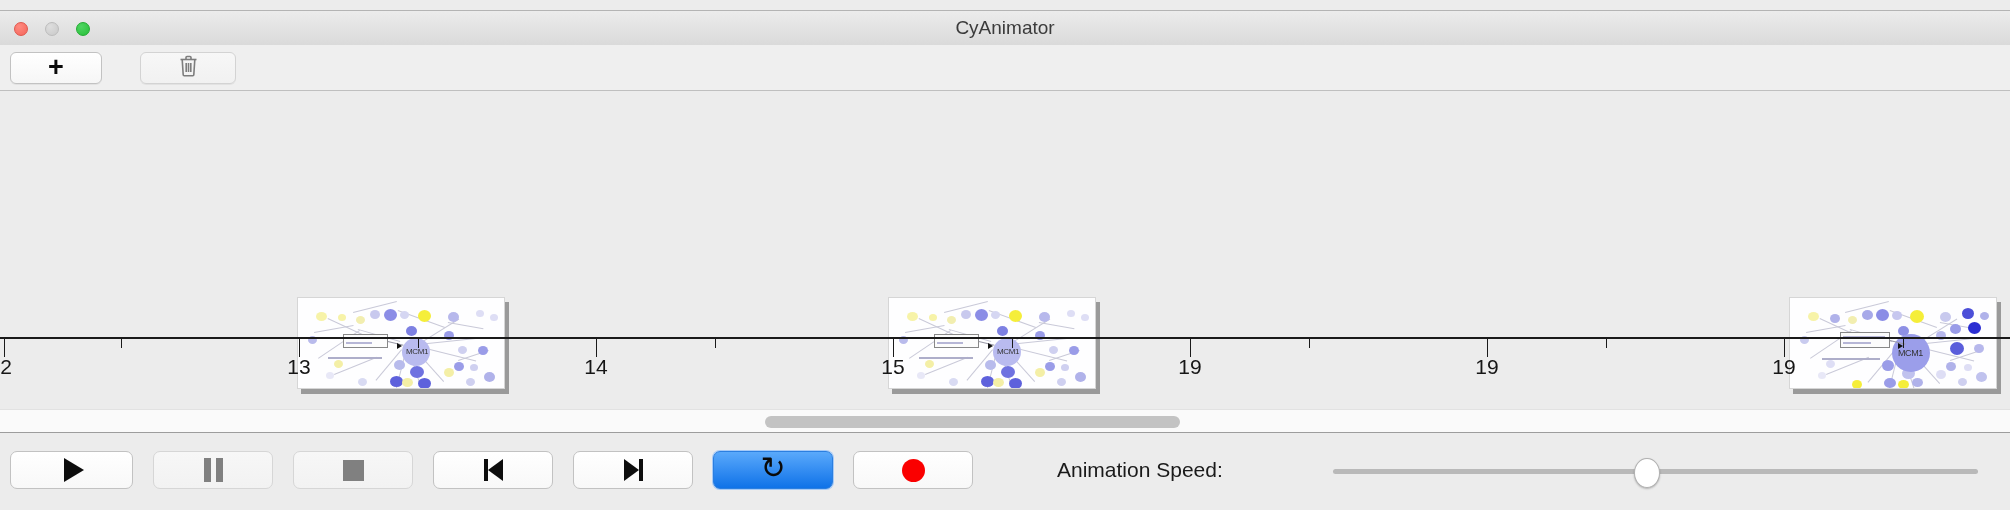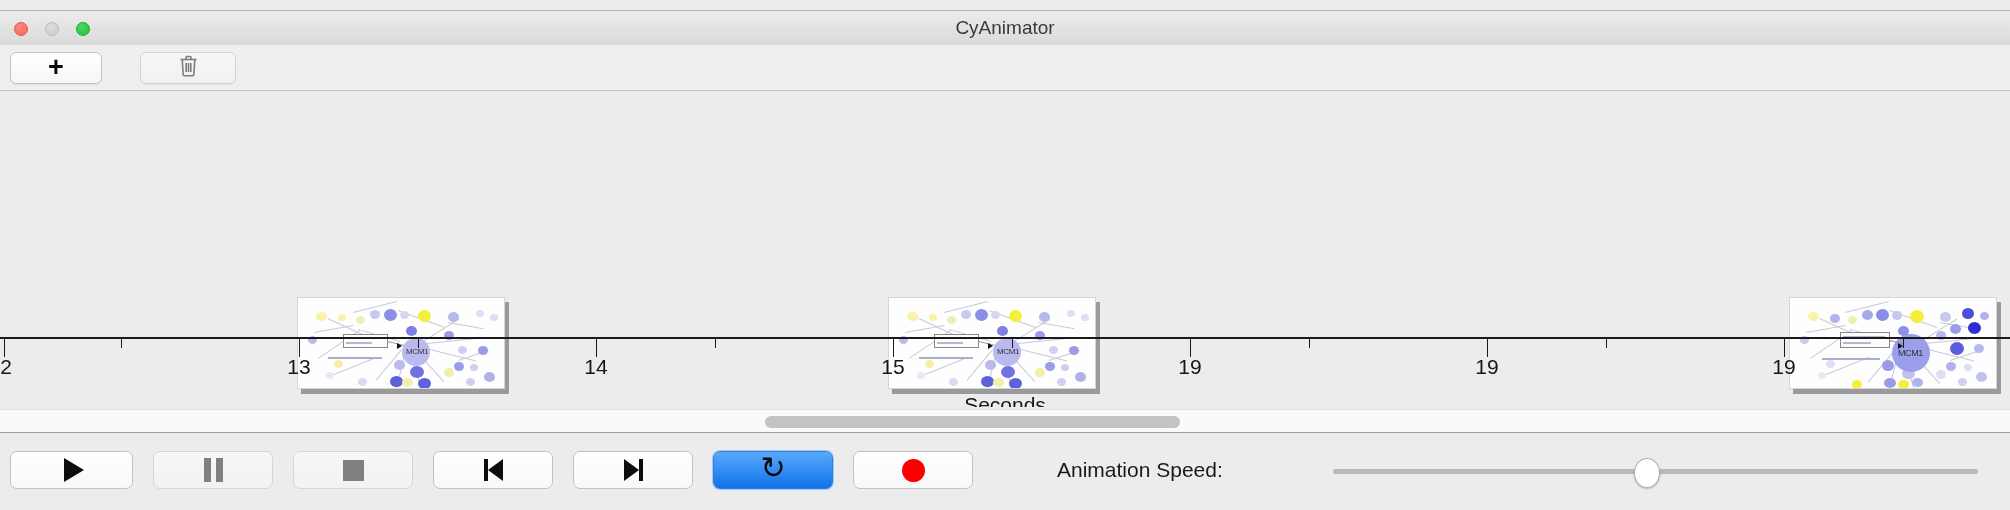--- a/index.html
+++ b/index.html
@@ -583,21 +583,20 @@
     <div class="tick minor" style="left:1903px;"></div>
 
     <div class="tick-label" style="left:6px;">2</div>
     <div class="tick-label" style="left:299px;">13</div>
     <div class="tick-label" style="left:596px;">14</div>
     <div class="tick-label" style="left:893px;">15</div>
     <div class="tick-label" style="left:1190px;">19</div>
     <div class="tick-label" style="left:1487px;">19</div>
     <div class="tick-label" style="left:1784px;">19</div>
 
-    <div class="axis-title">Seconds</div>
   </div>
 
   <div class="hscroll">
     <div class="hscroll-thumb"></div>
   </div>
 
   <div class="controls">
 
     <div class="cbtn b-play">
       <span class="gl-play"></span>

